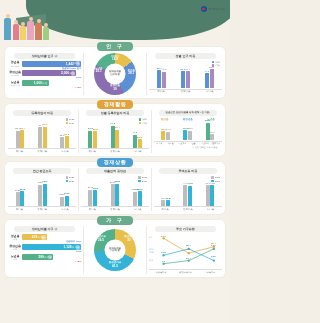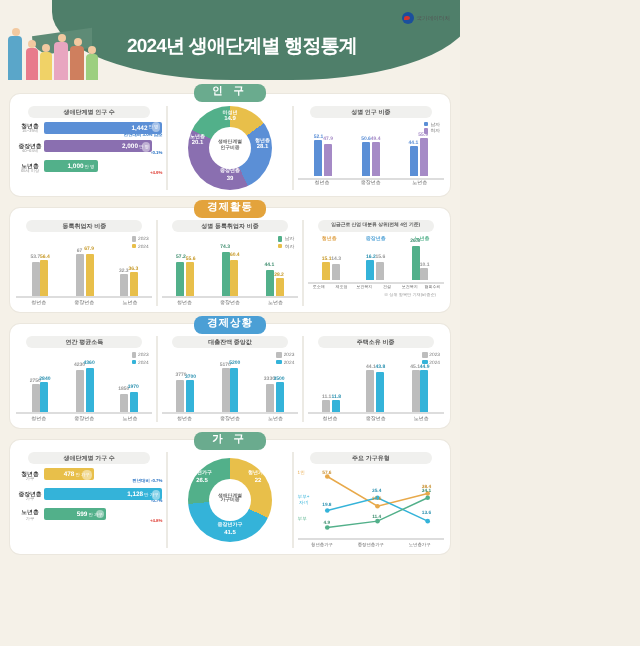--- a/index.html
+++ b/index.html
@@ -138,21 +138,20 @@
       <div class="pp" style="left:25px;width:7px;height:19px;background:#e8a6c0">
           <div class="hd" style="background:#f2c9a0"></div>
         </div>
       <div class="pp" style="left:33px;width:7px;height:17px;background:#cf7f5e">
           <div class="hd" style="background:#f2c9a0"></div>
         </div>
       <div class="pp" style="left:41px;width:6px;height:13px;background:#9ccf7f">
           <div class="hd" style="background:#f2c9a0"></div>
         </div>
     </div>
-    <div class="hdr-title">2024년 생애단계별 행정통계</div>
     <div class="logo">
       <span class="logo-mark"></span>
       <span class="logo-text">국가데이터처</span>
     </div>
   </div>
 
   <div class="section">
     <div class="sec-tab" style="background:#6aab8e">인 구</div>
     <div class="sec-body">
 

